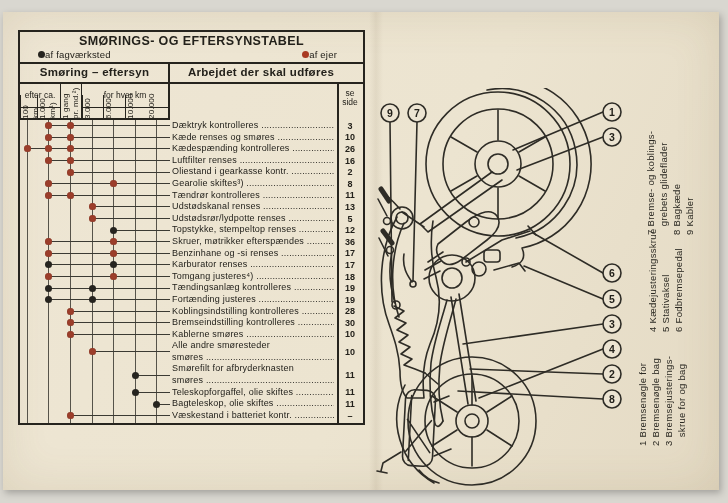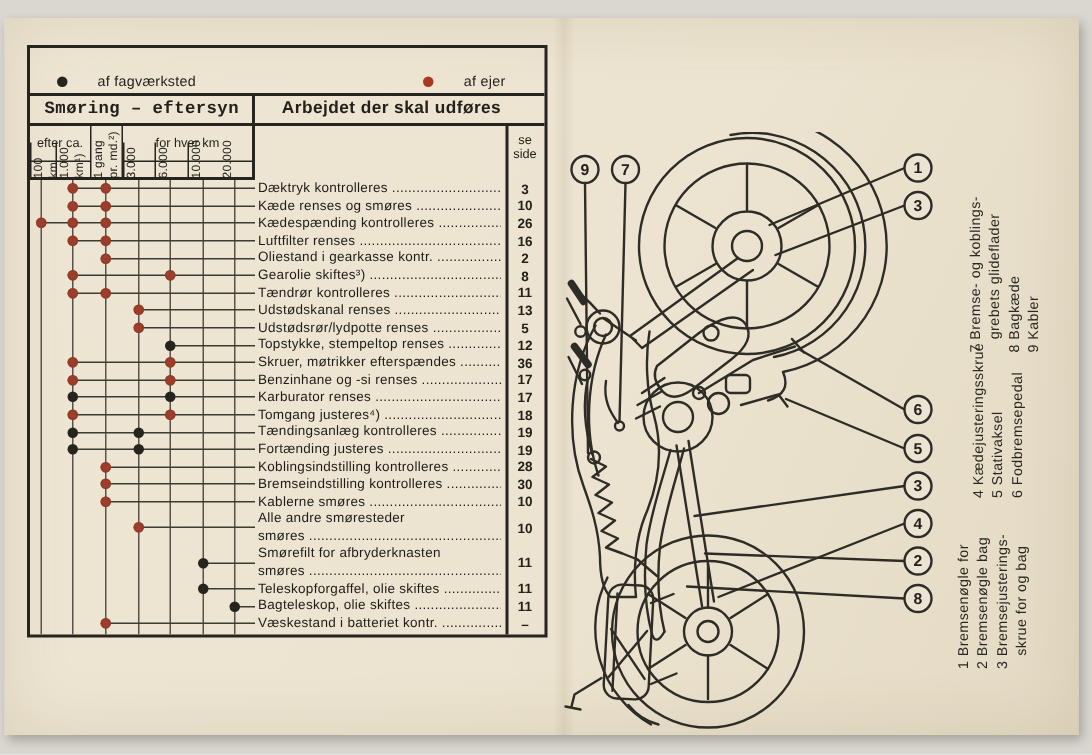--- a/index.html
+++ b/index.html
@@ -8,21 +8,21 @@
   .card{position:absolute;left:3px;top:12px;width:716px;height:478px;
         background:linear-gradient(115deg,#eee6d4 0%,#ece4d0 55%,#e4dac4 100%);
         box-shadow:inset 0 0 45px rgba(120,100,60,.14), 2px 3px 7px rgba(0,0,0,.25);}
   .fold{position:absolute;left:366px;top:0;width:14px;height:478px;
         background:linear-gradient(90deg,rgba(90,70,40,0),rgba(90,70,40,.08),rgba(90,70,40,0));}
   
   .tbl{position:absolute;left:15px;top:18px;width:347px;height:395px;border:2px solid #26241e;box-sizing:border-box;}
   .abs{position:absolute;box-sizing:border-box;}
   .t-title{left:0;top:2px;width:100%;text-align:center;font-weight:bold;font-size:12.5px;letter-spacing:.4px;}
   .legend-l{left:18px;top:17px;}.legend-r{right:26px;top:17px;}
-  .legend-item{display:flex;align-items:center;gap:20px;font-size:9.5px;letter-spacing:.2px;position:absolute;white-space:nowrap;}
+  .legend-item{display:flex;align-items:center;gap:0;font-size:9.5px;letter-spacing:.2px;position:absolute;white-space:nowrap;}
   .ldot{width:7px;height:7px;border-radius:50%;display:inline-block;}
   .ldot.black{background:#26241f;} .ldot.red{background:#a93a22;}
   .hline2{height:2px;background:#26241e;}
   .vline2{width:2px;background:#26241e;}
   .grp{top:30px;height:20px;display:flex;align-items:center;justify-content:center;
        font-weight:bold;font-size:11.5px;letter-spacing:.3px;white-space:nowrap;}
   .band{top:50px;height:26px;border-bottom:1.5px solid #26241e;display:flex;align-items:center;justify-content:center;font-size:8.5px;}
   .vt{writing-mode:vertical-rl;transform:rotate(180deg);white-space:pre-line;}
   .hcell{font-size:8px;line-height:10px;letter-spacing:.2px;text-align:left;padding:1px 0 0 1px;}
   .seaside{font-size:8.5px;line-height:9px;text-align:center;white-space:pre-line;}
@@ -50,31 +50,32 @@
   .pl-bot{left:633px;top:334px;width:58px;height:100px;}
 </style>
 </head>
 <body>
 
 <div class="photo">
   <div class="card">
     <div class="fold"></div>
 
     <div class="tbl">
+      <div class="abs t-title">SMØRINGS- OG EFTERSYNSTABEL</div>
       <div class="legend-item legend-l">
         <span class="ldot black"></span>
         <span>af fagværksted</span>
       </div>
       <div class="legend-item legend-r">
         <span class="ldot red"></span>
         <span>af ejer</span>
       </div>
       <div class="abs hline2" style="left:0;top:30px;width:343px;"></div>
 
-      <div class="abs grp" style="left:0;width:149px;font-family:Liberation Mono, monospace;">Smøring – eftersyn</div>
+      <div class="abs grp" style="left:0;width:149px;">Smøring – eftersyn</div>
       <div class="abs grp" style="left:151px;width:180px;">Arbejdet der skal udføres</div>
       <div class="abs hline2" style="left:0;top:50px;width:343px;"></div>
       <div class="abs vline2" style="left:148px;top:30px;height:58px;"></div>
 
       <div class="abs band" style="left:0;width:40px;">efter ca.</div>
       <div class="abs band" style="left:62px;width:86px;">for hver km</div>
       <div id="colheads">
           <div class="abs vt hcell" style="left: 0px; width: 17px; top: 63px; height: 25px; border-right: 1.5px solid rgb(38, 36, 30);">100
 km</div>
           <div class="abs vt hcell" style="left: 17px; width: 23px; top: 63px; height: 25px; border-right: 1.5px solid rgb(38, 36, 30);">1.000

